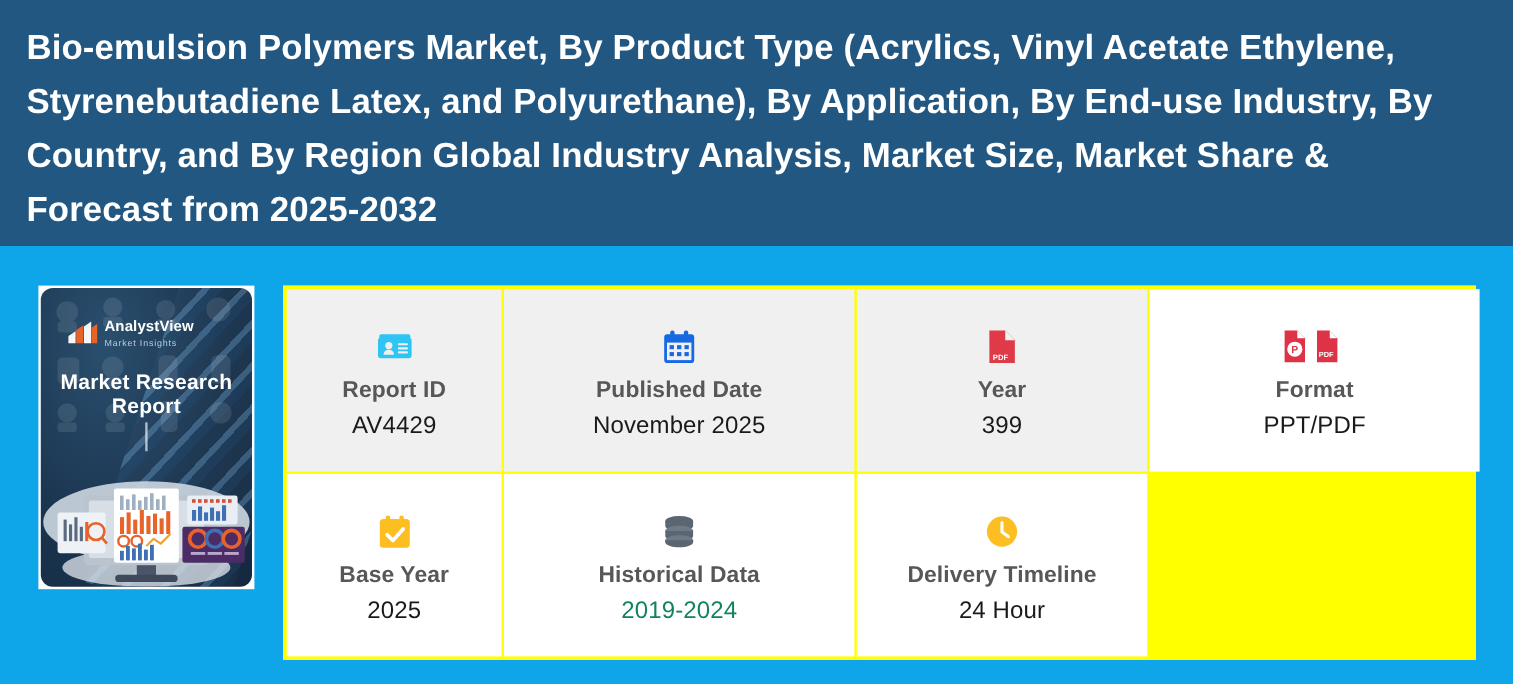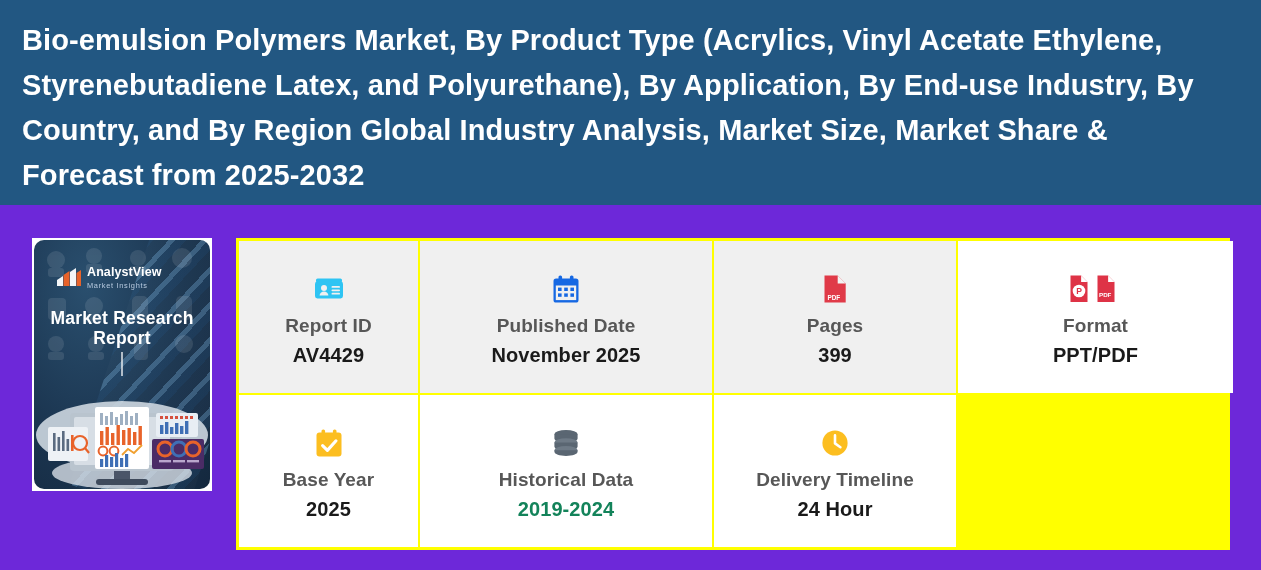--- a/index.html
+++ b/index.html
@@ -39,21 +39,21 @@
     font-family: "Liberation Sans", sans-serif;
   }
 
   
   .body-area {
     position: absolute;
     left: 0;
     top: 205px;
     width: 1261px;
     height: 365px;
-    background: #6d28d9;
+    background: #0ea5e9;
   }
 
   
   .cover-wrap {
     position: absolute;
     left: 32px;
     top: 33px;
     width: 180px;
     height: 253px;
     background: #ffffff;
@@ -191,21 +191,21 @@
     font-size: 19px;
     font-weight: 600;
     line-height: 24px;
     letter-spacing: 0.1px;
     text-align: center;
   }
 
   .info-value {
     color: #1a1a1a;
     font-size: 20px;
-    font-weight: 700;
+    font-weight: 400;
     line-height: 26px;
     letter-spacing: 0.1px;
     text-align: center;
     margin-top: 4px;
   }
 
   .info-value.green { color: #13835a; }
 </style>
 </head>
 <body>
@@ -394,21 +394,21 @@
 
       <div class="info-cell">
         <span class="info-icon">
           <svg width="24" height="30" viewBox="0 0 24 30">
             <path d="M1.5 1.5h13.2l8 8v19H1.5z" fill="#e03a48"></path>
             <path d="M14.7 1.5l8 8h-8z" fill="#f3f3f3"></path>
             <rect x="3.6" y="19" width="14.4" height="8.6" rx="1.2" fill="#e03a48"></rect>
             <text x="10.8" y="25.8" font-family="Liberation Sans, sans-serif" font-size="6.4" font-weight="700" fill="#ffffff" text-anchor="middle">PDF</text>
           </svg>
         </span>
-        <span class="info-label">Pages</span>
+        <span class="info-label">Year</span>
         <span class="info-value">399</span>
       </div>
 
 
       <div class="info-cell row2">
         <span class="info-icon">
           <svg width="54" height="30" viewBox="0 0 54 30">
             <g>
               <path d="M1.5 1.5h10.6l6.4 6.4v20H1.5z" fill="#de3346"></path>
               <path d="M12.1 1.5l6.4 6.4h-6.4z" fill="#ffffff"></path>

